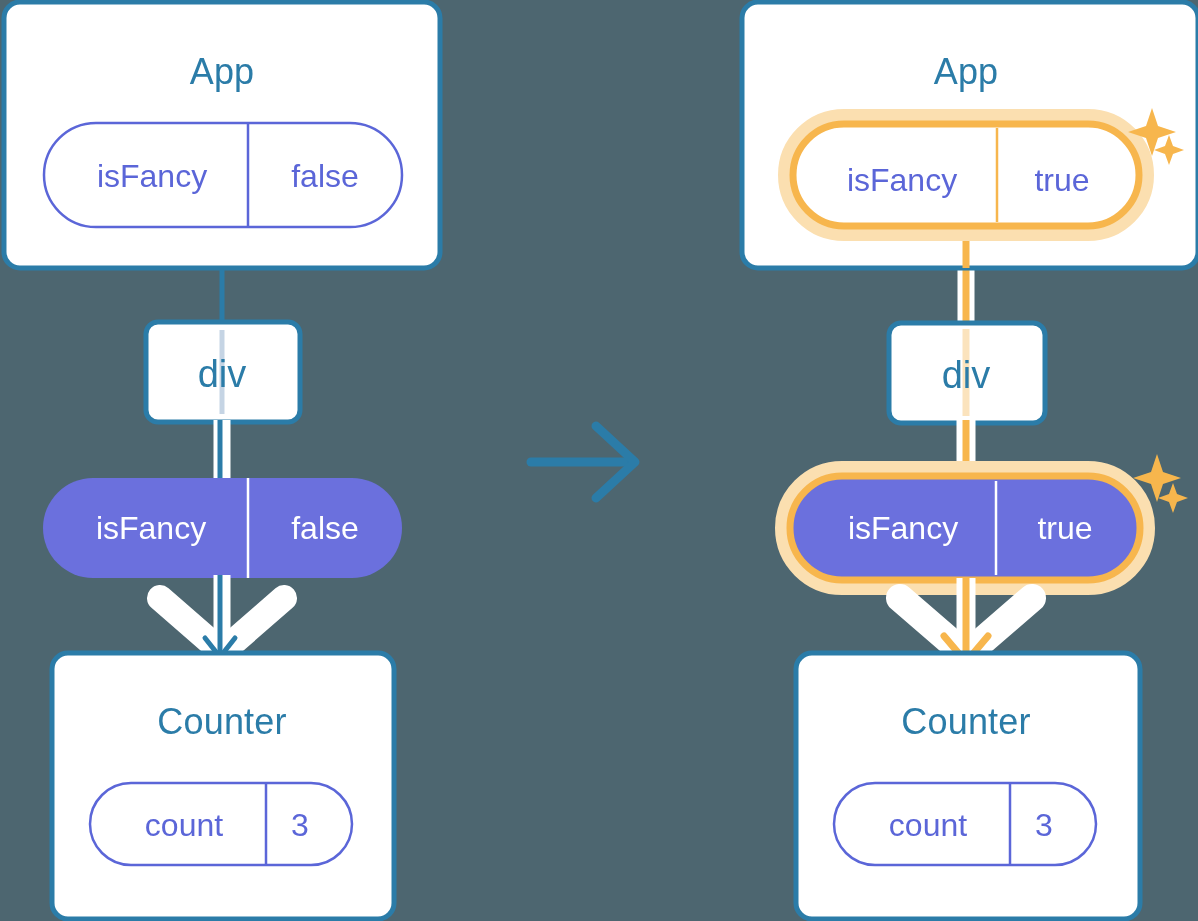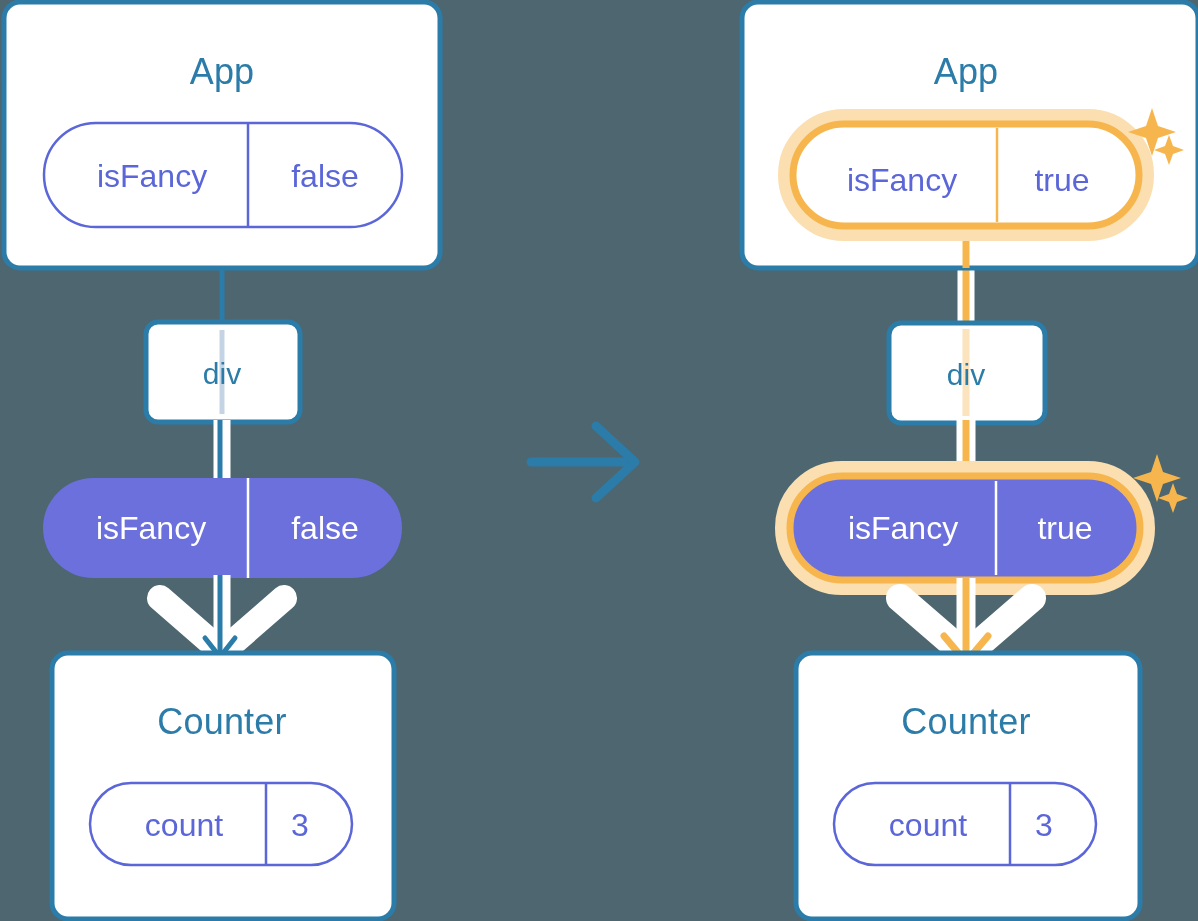--- a/index.html
+++ b/index.html
@@ -29,21 +29,21 @@
     position: absolute;
     white-space: nowrap;
     pointer-events: none;
   }
   .box-title {
     font-size: 36px;
     color: #2b7ca8;
     letter-spacing: 0.2px;
   }
   .div-label {
-    font-size: 30px;
+    font-size: 38px;
     color: #2b7ca8;
   }
   .pill-text-outline {
     font-size: 32px;
     color: #5b66d8;
   }
   .pill-text-filled {
     font-size: 32px;
     color: #ffffff;
   }

